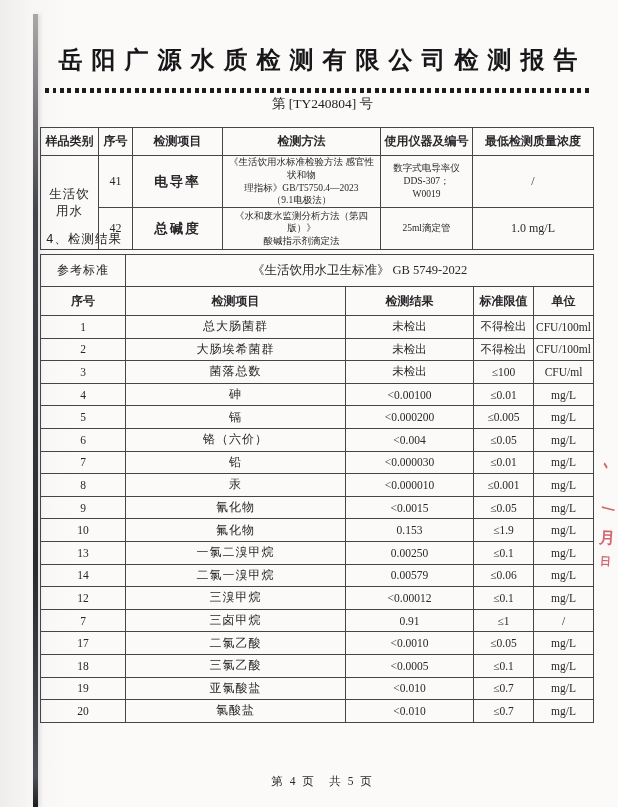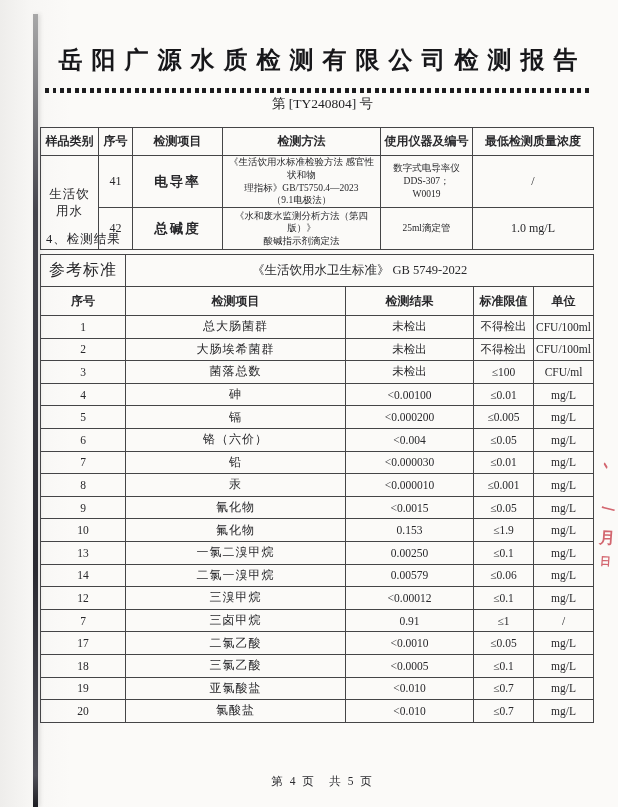--- a/index.html
+++ b/index.html
@@ -42,27 +42,28 @@
   }
   #methods-table tr.head th{height:27px;font-size:12px;}
   #methods-table td.cat{font-size:12.5px;letter-spacing:1px;}
   #methods-table td.item{font-size:13.5px;font-weight:600;letter-spacing:2px;}
   #methods-table td.method{font-size:9.5px;white-space:pre-line;line-height:1.35;}
   #methods-table td.instr{font-size:9.5px;white-space:pre-line;line-height:1.35;}
   #methods-table td.conc{font-size:12px;}
   #section-heading{
     position:absolute;top:231px;left:46px;font-size:12.5px;color:#222226;
     letter-spacing:1px;
+    font-family:Liberation Mono, monospace;
   }
   #results-table{
     position:absolute;top:254px;left:40px;width:553px;
     border:1.5px solid #3b3b3d;font-size:11.5px;
   }
   #results-table tr.ref td{height:31px;font-size:12.5px;}
-  #results-table tr.ref td.ref-label{font-size:16px;letter-spacing:1px;margin-top:6px;}
+  #results-table tr.ref td.ref-label{font-size:12px;letter-spacing:1px;margin-top:6px;}
   #results-table tr.head th{height:28px;font-size:12px;}
   #results-table td{height:21.6px;}
   #results-table td.c1{font-size:12px;letter-spacing:1px;}
   #results-table td.c2,#results-table td.c3{font-family:"Liberation Serif","DejaVu Serif",serif;}
   #page-footer{
     position:absolute;top:774px;left:50px;width:545px;
     text-align:center;font-size:11.5px;color:#2c2c30;letter-spacing:2px;
   }
   
   .stamp-frag{

